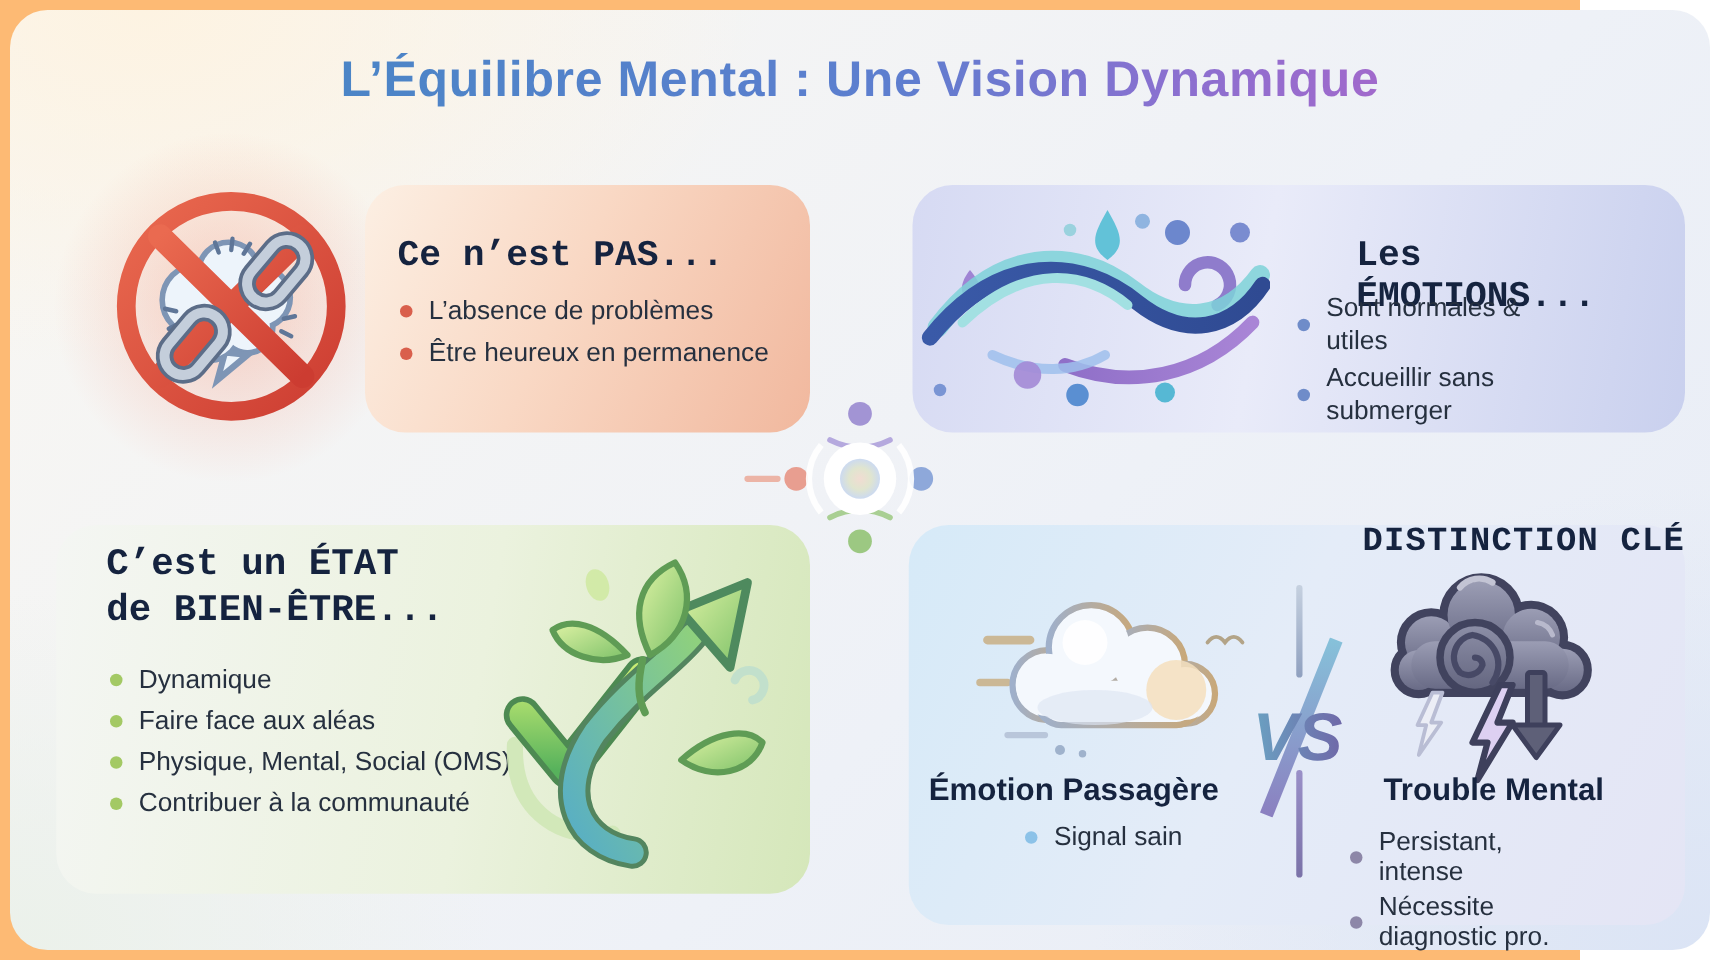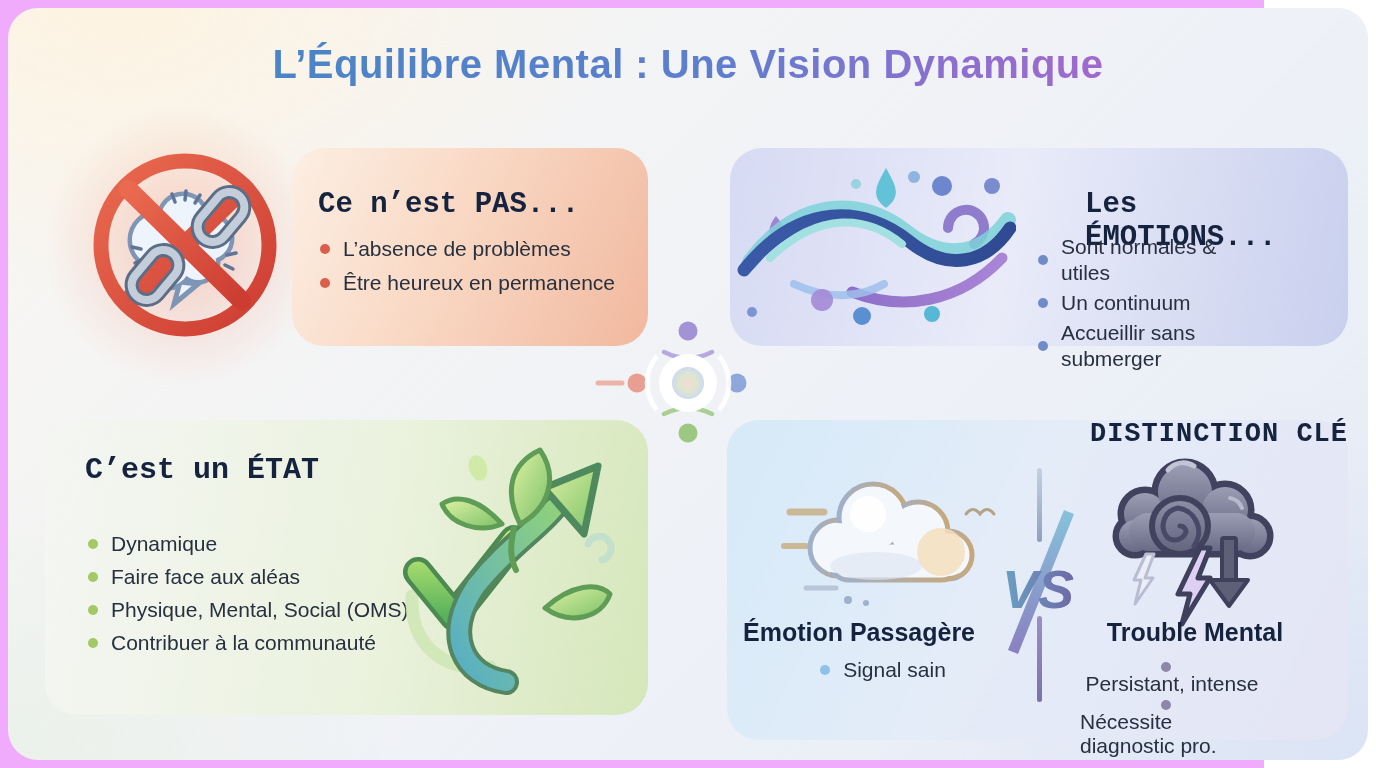--- a/index.html
+++ b/index.html
@@ -1,17 +1,17 @@
 <!DOCTYPE html>
 <html><head>
 <meta charset="utf-8">
 <style>
   html,body{margin:0;padding:0;background:#ffffff;}
   body{width:1376px;height:768px;overflow:hidden;font-family:"Liberation Sans","DejaVu Sans",sans-serif;}
-  .page{position:relative;width:1264px;height:768px;background:#f0abfc;}
+  .page{position:relative;width:1264px;height:768px;background:#fdba74;}
   .canvas{position:absolute;left:8px;top:8px;width:1360px;height:752px;border-radius:30px;
     background:
       radial-gradient(900px 520px at 8% 0%, #fdf3e2 0%, rgba(253,243,226,0) 55%),
       radial-gradient(820px 620px at 100% 100%, #dbe4f5 0%, rgba(219,228,245,0) 60%),
       radial-gradient(700px 520px at 0% 100%, #ebf1ea 0%, rgba(235,241,234,0) 55%),
       linear-gradient(135deg, #f9f7f2 0%, #eef1f7 60%, #e7ecf6 100%);}
   .title{position:absolute;left:0;top:42px;width:1376px;margin:0;text-align:center;
     font-size:40px;font-weight:bold;letter-spacing:.5px;color:#4a85c6;}
   @supports ((-webkit-background-clip:text) or (background-clip:text)){
     .title{background:linear-gradient(90deg,#4a85c6 18%,#5d7ecf 52%,#8a70d0 68%,#a468cb 82%);
@@ -24,34 +24,34 @@
     background:linear-gradient(100deg,#d6daf3 0%,#e9ebf9 45%,#c9d0ee 100%);}
   .card-wellbeing{left:45px;top:420px;width:603px;height:295px;
     background:linear-gradient(100deg,#f4f6f3 0%,#ebf2de 55%,#d5e7ba 100%);}
   .card-distinction{left:727px;top:420px;width:621px;height:320px;
     background:linear-gradient(115deg,#d6eaf8 0%,#e4ecf8 45%,#e4e5f5 100%);}
   .glow-red{position:absolute;left:28px;top:96px;width:310px;height:300px;border-radius:50%;
     background:radial-gradient(circle,rgba(243,143,117,.40) 0%,rgba(243,143,117,0) 65%);}
   .h2{position:absolute;margin:0;font-weight:bold;color:#15233f;font-family:Liberation Mono, monospace;}
   .h-not{left:318px;top:188px;font-size:29px;}
   .h-emo{left:1041px;top:188px;font-size:29px;margin-left:44px;}
-  .h-well{left:85px;top:452px;font-size:30px;line-height:37px;}
+  .h-well{left:85px;top:434px;font-size:30px;line-height:37px;}
   .h-dist{left:727px;top:419px;width:621px;font-size:27px;letter-spacing:1px;text-align:right;line-height:30px;}
   .h-sub{position:absolute;margin:0;font-weight:bold;color:#15233f;font-size:25px;line-height:30px;text-align:center;}
   .h-emotion{left:732px;top:617px;width:254px;}
   .h-trouble{left:1068px;top:617px;width:254px;}
   ul.blist{position:absolute;margin:0;padding:0;list-style:none;}
   ul.blist li{display:flex;align-items:center;font-size:21px;color:#26303f;}
   .dot{flex:0 0 auto;width:10px;height:10px;border-radius:50%;margin-right:13px;}
   .ul-not{left:320px;top:236px;}       .ul-not li{line-height:26px;margin-bottom:8px;}   .dot-red{background:#d95f4c;}
   .ul-emo{left:1038px;top:234px;}      .ul-emo li{line-height:26px;margin-bottom:4px;}   .dot-blue{background:#6f8cc9;}
   .ul-well{left:88px;top:532px;}       .ul-well li{line-height:24px;margin-bottom:9px;}  .dot-green{background:#a3c964;}
   .ul-signal{left:756px;top:658px;width:254px;display:flex;justify-content:center;}
   .ul-signal li{line-height:24px;}                                                       .dot-sky{background:#8cc2e8;}
-  .ul-trouble{left:1080px;top:662px;}  .ul-trouble li{line-height:24px;margin-bottom:4px;flex-direction:column;} .dot-gray{background:#8d87a8;}
+  .ul-trouble{left:1080px;top:662px;}  .ul-trouble li{line-height:24px;margin-bottom:4px;} .dot-gray{background:#8d87a8;}
   .icon{position:absolute;}
   .i-nochain{left:80px;top:144px;}
   .i-wave{left:736px;top:164px;}
   .i-growth{left:402px;top:436px;}
   .i-cloud{left:778px;top:460px;}
   .i-storm{left:1090px;top:452px;}
   .i-vs{left:984px;top:510px;}
   .ornament{left:560px;top:140px;}
   .divseg{position:absolute;width:5px;border-radius:3px;}
   .div-top{left:1037px;top:468px;height:74px;background:linear-gradient(#c6d1e0,#8fa0bf);}
@@ -192,30 +192,27 @@
     <circle cx="16" cy="148" r="5" fill="#7a95d4"></circle>
   </svg>
   <h2 class="h2 h-emo">Les ÉMOTIONS...</h2>
   <ul class="blist ul-emo">
     <li>
         <span class="dot dot-blue"></span>
         <span>Sont normales &amp; utiles</span>
       </li>
     <li>
         <span class="dot dot-blue"></span>
-        <span>Un continuum</span>
-      </li>
-    <li>
-        <span class="dot dot-blue"></span>
         <span>Accueillir sans submerger</span>
       </li>
   </ul>
 
   <h2 class="h2 h-well">
       <div>C’est un ÉTAT</div>
+      <div>de BIEN-ÊTRE...</div>
     </h2>
   <ul class="blist ul-well">
     <li>
         <span class="dot dot-green"></span>
         <span>Dynamique</span>
       </li>
     <li>
         <span class="dot dot-green"></span>
         <span>Faire face aux aléas</span>
       </li>

